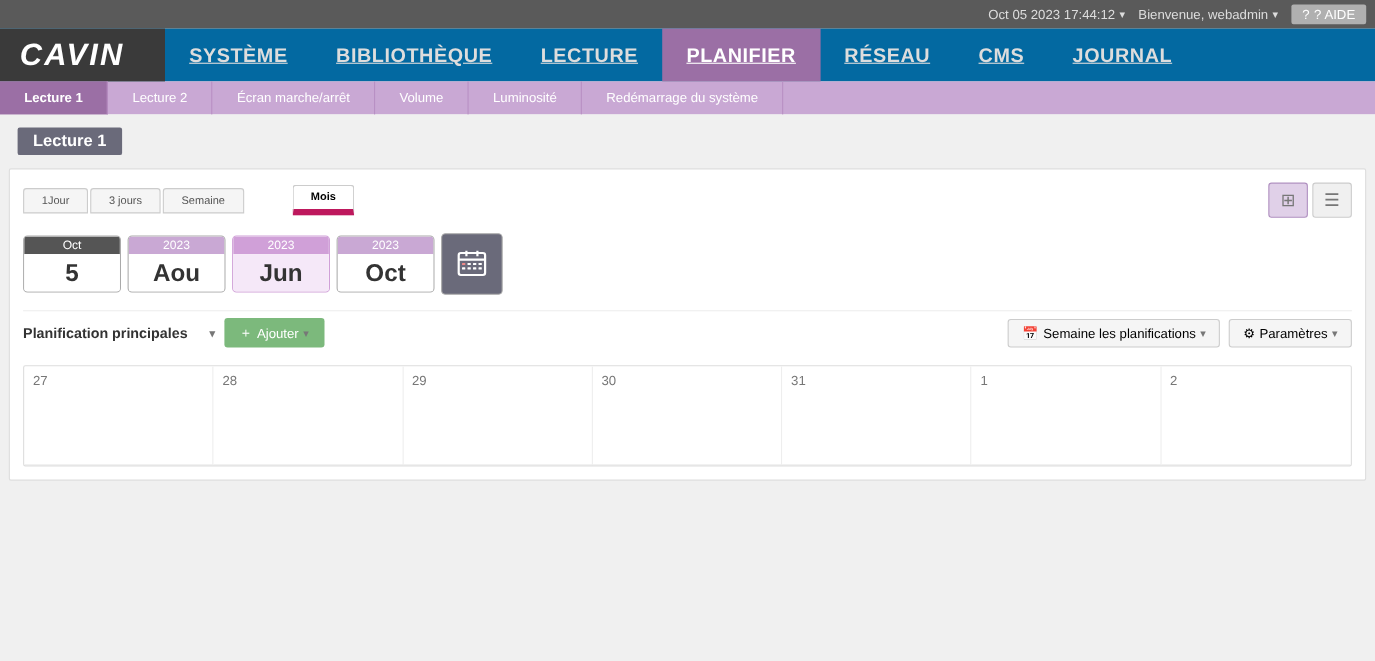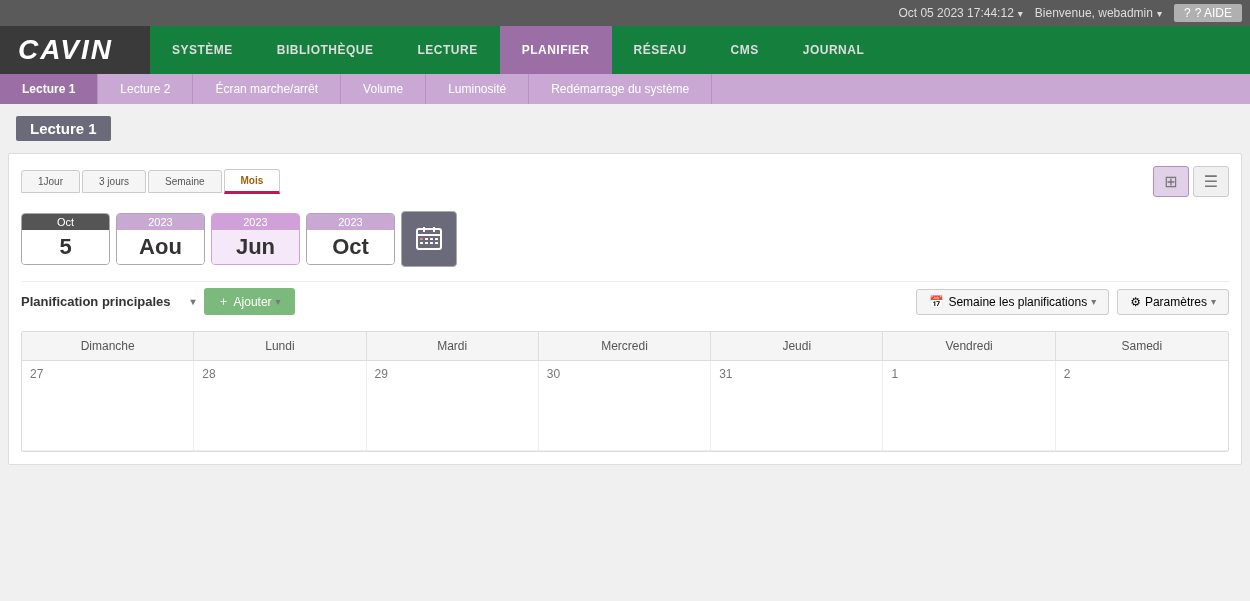--- a/index.html
+++ b/index.html
@@ -25,21 +25,21 @@
       padding: 2px 10px;
       font-size: 12px;
       cursor: pointer;
       border-radius: 2px;
       display: flex; align-items: center; gap: 4px;
     }
     .caret { font-size: 10px; }
 
     
     .header {
-      background: #15803d;
+      background: #0369a1;
       display: flex;
       align-items: stretch;
     }
     .logo-area {
       background: #3a3a3a;
       padding: 8px 18px;
       display: flex;
       align-items: center;
       min-width: 150px;
     }
@@ -56,26 +56,27 @@
       display: flex;
       align-items: stretch;
       flex: 1;
     }
     .nav-item {
       color: #ddd;
       padding: 0 22px;
       display: flex;
       align-items: center;
       cursor: pointer;
-      font-size: 12px;
+      font-size: 18px;
       font-weight: bold;
       letter-spacing: 0.5px;
       border: none;
       background: transparent;
       text-transform: uppercase;
+      text-decoration: underline;
     }
     .nav-item.active {
       background: #9b6fa5;
       color: white;
     }
 
     
     .sub-nav {
       background: #c9a8d4;
       display: flex;
@@ -130,23 +131,24 @@
       background: #f5f5f5;
       color: #555;
       padding: 5px 16px;
       cursor: pointer;
       font-size: 10px;
       border-radius: 3px 3px 0 0;
       margin-right: 2px;
     }
     .view-tab.active {
       background: #fff;
-      border-bottom: 3px solid #be185d;
-      color: #a16207;
-      font-weight: bold;
+      border-bottom: 6px solid #be185d;
+      color: #000000;
+      font-weight: bold;
+      margin-left: 42px;
     }
     .view-tab-icons {
       margin-left: auto;
       display: flex;
       gap: 4px;
     }
     .view-icon-btn {
       border: 1px solid #ccc;
       background: #f0f0f0;
       padding: 5px 10px;
@@ -406,29 +408,20 @@
       <span class="dropdown-arrow">▾</span>
     </button>
     <button class="params-btn">
       <span>⚙</span>
       <span>Paramètres</span>
       <span class="dropdown-arrow">▾</span>
     </button>
   </div>
 
   <div class="calendar-grid">
-    <div class="calendar-header">
-      <div class="cal-header-cell">Dimanche</div>
-      <div class="cal-header-cell">Lundi</div>
-      <div class="cal-header-cell">Mardi</div>
-      <div class="cal-header-cell">Mercredi</div>
-      <div class="cal-header-cell">Jeudi</div>
-      <div class="cal-header-cell">Vendredi</div>
-      <div class="cal-header-cell">Samedi</div>
-    </div>
     <div class="calendar-body">
       <div class="cal-cell">27</div>
       <div class="cal-cell">28</div>
       <div class="cal-cell">29</div>
       <div class="cal-cell">30</div>
       <div class="cal-cell">31</div>
       <div class="cal-cell">1</div>
       <div class="cal-cell" style="border-right:none;">2</div>
     </div>
   </div>

